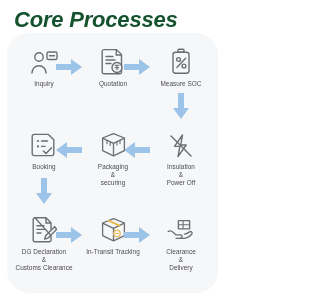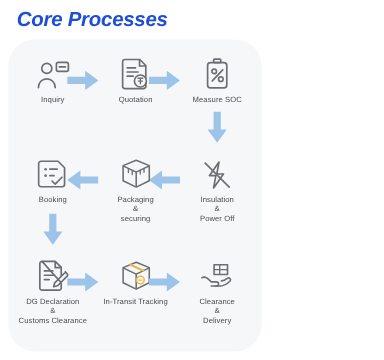--- a/index.html
+++ b/index.html
@@ -5,22 +5,22 @@
   html,body{margin:0;padding:0;}
   body{
     width:225px;height:300px;overflow:hidden;
     background:#ffffff;
     font-family:"Liberation Sans", sans-serif;
   }
   #root{position:relative;width:225px;height:300px;}
 
   .title{
     position:absolute;left:14px;top:7px;
-    font-size:17px;font-weight:bold;font-style:italic;
-    color:#1d4ed8;letter-spacing:-.2px;white-space:nowrap;
+    font-size:22px;font-weight:bold;font-style:italic;
+    color:#14532d;letter-spacing:-.2px;white-space:nowrap;
   }
 
   .card{
     position:absolute;left:7px;top:33px;
     width:211px;height:260px;
     background:#f6f7f9;border-radius:22px;
   }
 
   .step{position:absolute;width:62px;text-align:center;}
   .ico{height:30px;display:flex;align-items:flex-end;justify-content:center;}

